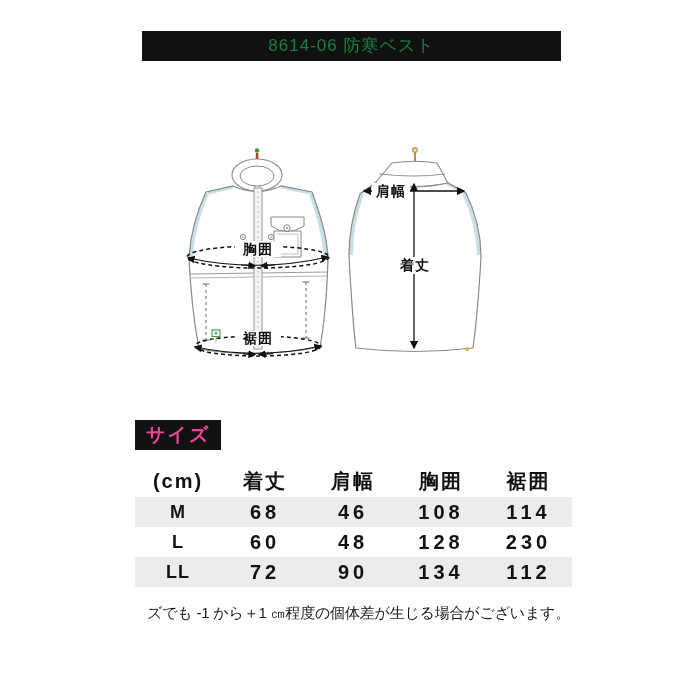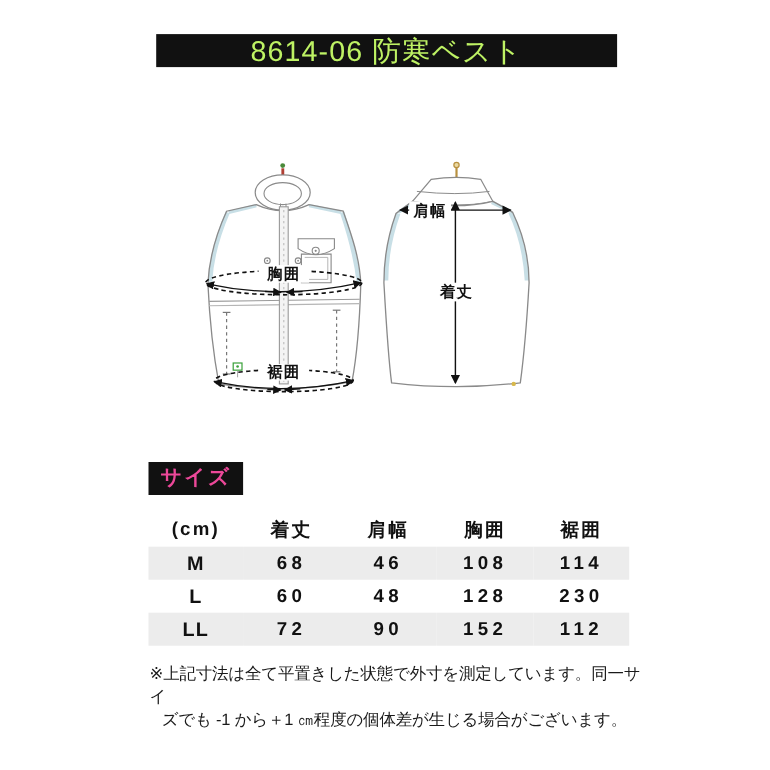--- a/index.html
+++ b/index.html
@@ -4,40 +4,40 @@
 <style>
   html,body{margin:0;padding:0;}
   body{
     width:700px;height:700px;background:#ffffff;position:relative;
     font-family:"Liberation Sans","DejaVu Sans",sans-serif;color:#111;
     overflow:hidden;
   }
   
   .title-banner{
     position:absolute;left:142px;top:31px;width:419px;height:30px;
-    background:#111;color:#bef264;text-align:center;line-height:30px;
-    font-size:26px;letter-spacing:1px;font-weight:normal;
+    background:#111;color:#15803d;text-align:center;line-height:30px;
+    font-size:17px;letter-spacing:1px;font-weight:normal;
   }
   
   .diagram{position:absolute;left:0;top:130px;width:700px;height:250px;}
   .m-label{font-size:14px;font-weight:bold;fill:#111;text-anchor:middle;letter-spacing:1px;}
   
   .size-heading{
     position:absolute;left:135px;top:420px;background:#111;color:#ec4899;
     font-size:19px;font-weight:bold;letter-spacing:2px;
     padding:4px 11px 5px 11px;line-height:21px;
   }
   
   .size-table{
     position:absolute;left:135px;top:465px;width:437px;
     border-collapse:collapse;table-layout:fixed;
   }
   .size-table th,.size-table td{
     text-align:center;vertical-align:middle;padding:0;
-    font-size:17px;
+    font-size:20px;
   }
   .size-table thead th{height:32px;font-weight:bold;letter-spacing:2px;background:#fff;}
   .size-table tbody tr{height:30px;}
   .size-table tbody tr.striped{background:#ececec;}
   .size-table td.size-col{font-weight:bold;font-size:18px;letter-spacing:1px;}
   .size-table td.val{letter-spacing:4px;font-weight:bold;}
   
   .footnote{
     position:absolute;left:136px;top:602px;width:460px;
     font-size:15px;line-height:21px;letter-spacing:-0.2px;color:#1a1a1a;
@@ -200,22 +200,21 @@
       <td class="size-col">L</td>
       <td class="val">60</td>
       <td class="val">48</td>
       <td class="val">128</td>
       <td class="val">230</td>
     </tr>
     <tr class="striped">
       <td class="size-col">LL</td>
       <td class="val">72</td>
       <td class="val">90</td>
-      <td class="val">152</td>
+      <td class="val">134</td>
       <td class="val">112</td>
     </tr>
   </tbody>
 </table>
 
 <div class="footnote">
-  <div class="line1">※上記寸法は全て平置きした状態で外寸を測定しています。同一サイ</div>
   <div class="line2">ズでも -1 から＋1 ㎝程度の個体差が生じる場合がございます。</div>
 </div>
 
 </body></html>

